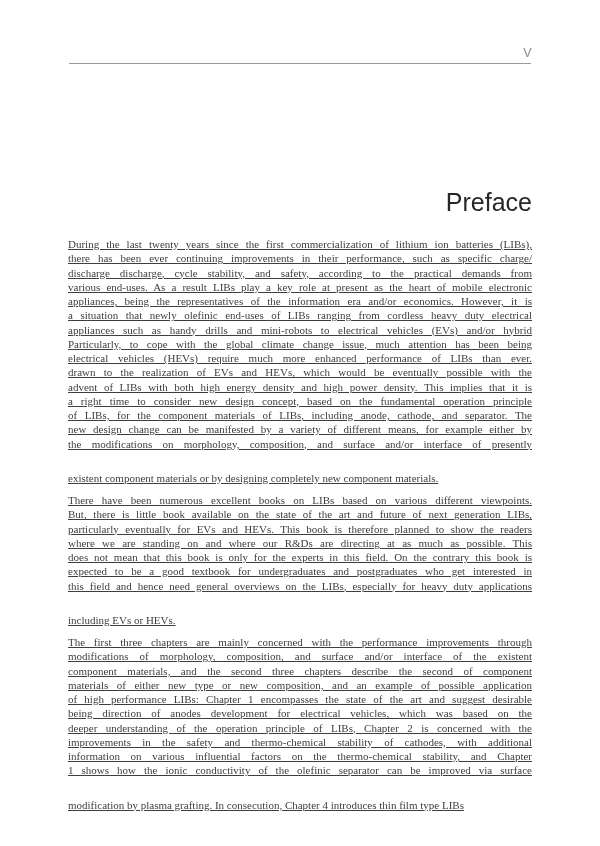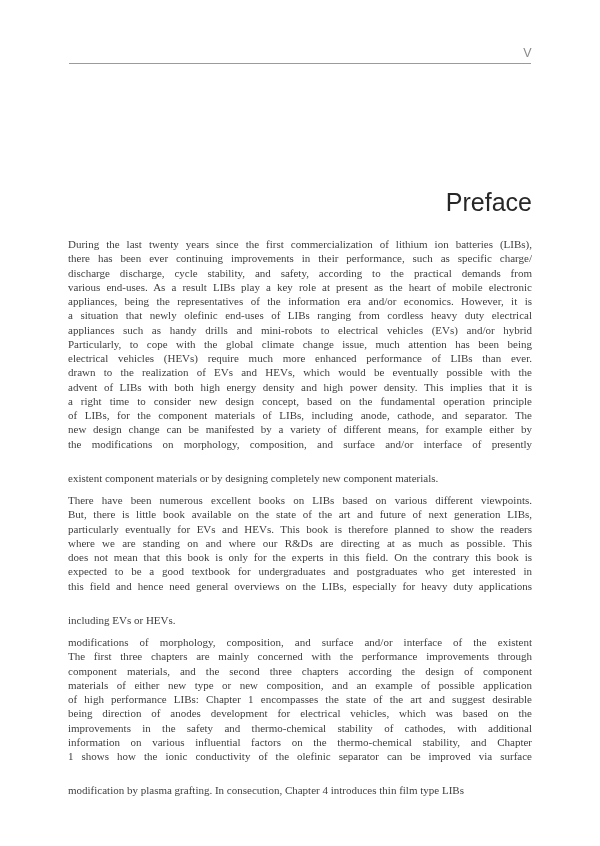--- a/index.html
+++ b/index.html
@@ -60,20 +60,21 @@
     color: #3e3e3e;
   }
   .paragraph {
     margin: 0 0 8px 0;
   }
   .line {
     line-height: 14.25px;
     text-align: justify;
     text-align-last: justify;
     white-space: normal;
+    text-decoration: underline;
   }
   .line.last {
     text-align-last: left;
     margin-top: 20px;
   }
 </style>
 </head>
 <body>
 
 <div class="page">
@@ -103,25 +104,26 @@
         <div class="line">There have been numerous excellent books on LIBs based on various different viewpoints.</div>
         <div class="line">But, there is little book available on the state of the art and future of next generation LIBs,</div>
         <div class="line">particularly eventually for EVs and HEVs. This book is therefore planned to show the readers</div>
         <div class="line">where we are standing on and where our R&amp;Ds are directing at as much as possible. This</div>
         <div class="line">does not mean that this book is only for the experts in this field. On the contrary this book is</div>
         <div class="line">expected to be a good textbook for undergraduates and postgraduates who get interested in</div>
         <div class="line">this field and hence need general overviews on the LIBs, especially for heavy duty applications</div>
         <div class="line last">including EVs or HEVs.</div>
       </div>
       <div class="paragraph">
+        <div class="line">The first three chapters are mainly concerned with the performance improvements through</div>
         <div class="line">modifications of morphology, composition, and surface and/or interface of the existent</div>
-        <div class="line">The first three chapters are mainly concerned with the performance improvements through</div>
-        <div class="line">component materials, and the second three chapters according the design of component</div>
+        <div class="line">component materials, and the second three chapters describe the second of component</div>
         <div class="line">materials of either new type or new composition, and an example of possible application</div>
         <div class="line">of high performance LIBs: Chapter 1 encompasses the state of the art and suggest desirable</div>
         <div class="line">being direction of anodes development for electrical vehicles, which was based on the</div>
+        <div class="line">deeper understanding of the operation principle of LIBs, Chapter 2 is concerned with the</div>
         <div class="line">improvements in the safety and thermo-chemical stability of cathodes, with additional</div>
         <div class="line">information on various influential factors on the thermo-chemical stability, and Chapter</div>
         <div class="line">1 shows how the ionic conductivity of the olefinic separator can be improved via surface</div>
         <div class="line last">modification by plasma grafting. In consecution, Chapter 4 introduces thin film type LIBs</div>
       </div>
     </div>
 </div>
 
 </body></html>

